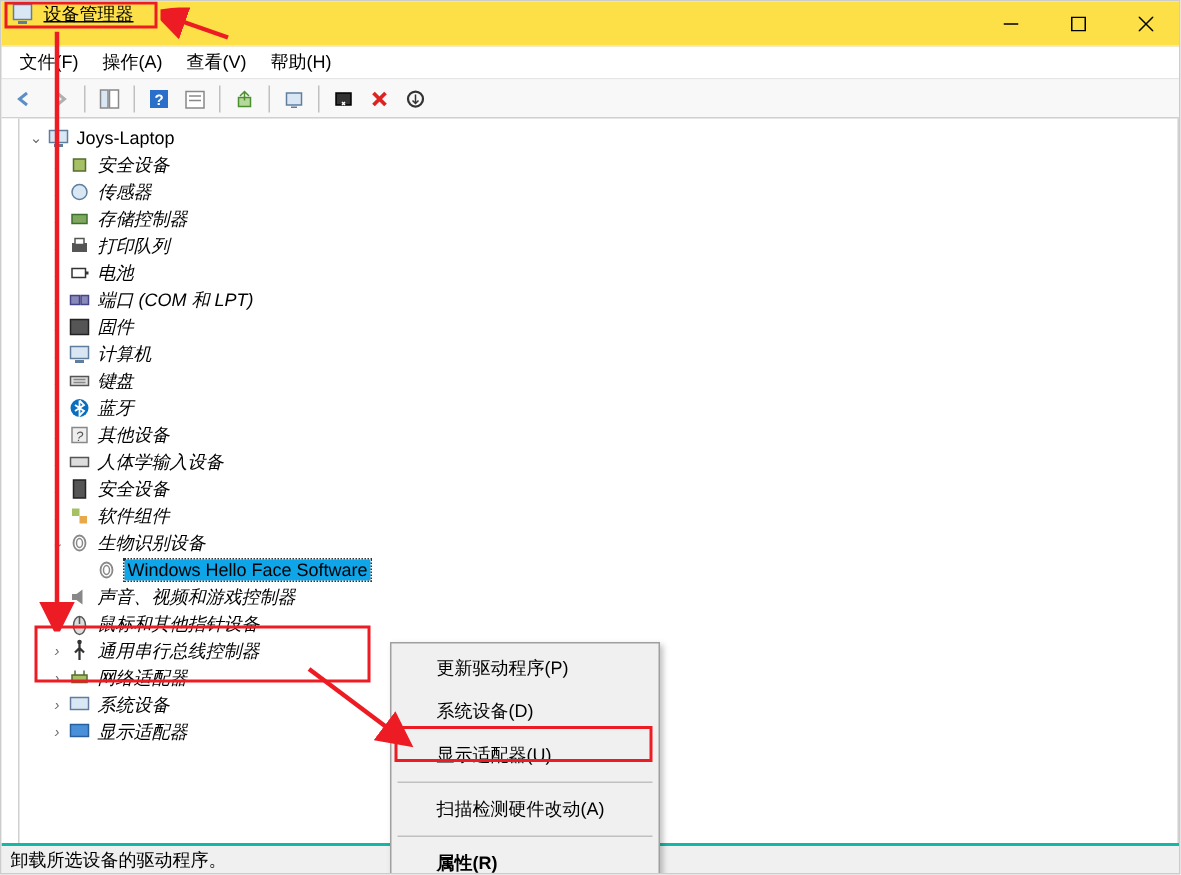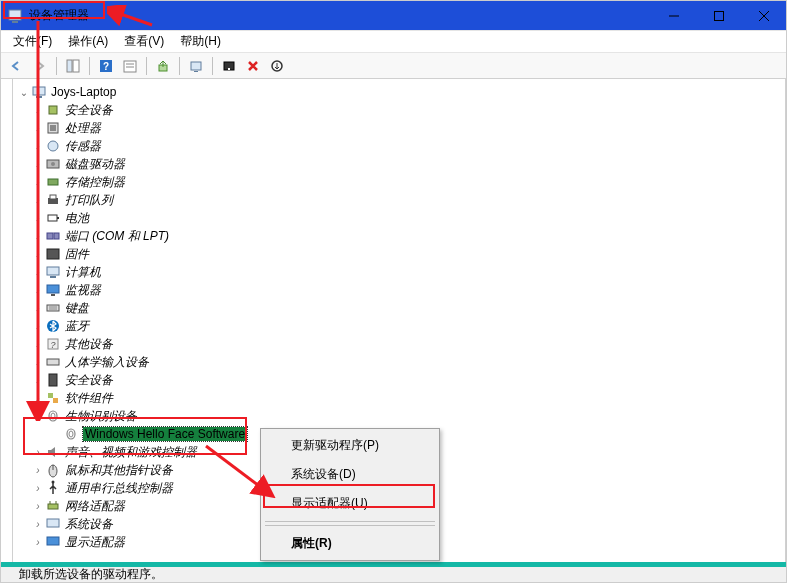--- a/index.html
+++ b/index.html
@@ -10,24 +10,24 @@
       width: 787px;
       height: 583px;
       overflow: hidden;
       position: relative;
       border: 1px solid #ccc;
     }
     
     .titlebar {
       height: 30px;
       display: flex;
-      align-items: center;
-      background: #1d4ed8;
+      background: #fde047;
       border-bottom: 1px solid #e5e5e5;
       position: relative;
+      text-decoration: underline;
     }
     .titlebar-icon {
       width: 16px; height: 16px;
       margin-left: 6px;
       display: inline-flex;
       align-items: center;
       justify-content: center;
     }
     .titlebar-title {
       margin-left: 6px;
@@ -116,21 +116,21 @@
       cursor: pointer;
     }
     .tree-item .node-icon {
       width: 16px; height: 16px;
       display: inline-flex;
       align-items: center;
       justify-content: center;
       margin-right: 4px;
     }
     .tree-item.selected .label {
-      background: #15803d;
+      background: #0ea5e9;
       outline: 1px dotted #333;
       padding: 0 2px;
     }
     .indent-0 { padding-left: 4px; }
     .indent-1 { padding-left: 18px; font-style: italic; }
     .indent-2 { padding-left: 36px; }
     .label { cursor: default; }
     
     .context-menu {
       position: absolute;
@@ -147,24 +147,24 @@
     }
     .ctx-sep {
       height: 1px;
       background: #c0c0c0;
       margin: 3px 2px;
     }
     .ctx-item.bold { font-weight: bold; }
     
     .statusbar {
       height: 20px;
-      border-top: 5px solid #14b8a6;
-      display: flex;
-      align-items: center;
-      padding-left: 18px;
+      border-top: 2px solid #14b8a6;
+      display: flex;
+      align-items: center;
+      padding-left: 6px;
       background: #f0f0f0;
       font-size: 12px;
     }
     
     .red-box {
       position: absolute;
       border: 2px solid #ed1c24;
       pointer-events: none;
       z-index: 200;
     }
@@ -297,44 +297,24 @@
           <svg width="16" height="16">
             <rect x="4" y="4" width="8" height="8" fill="#a5c163" stroke="#556b2f"></rect>
           </svg>
         </span>
         <span class="label">安全设备</span>
       </div>
       <div class="tree-item indent-1">
         <span class="expander">›</span>
         <span class="node-icon">
           <svg width="16" height="16">
-            <rect x="3" y="3" width="10" height="10" fill="#ddd" stroke="#555"></rect>
-            <rect x="5" y="5" width="6" height="6" fill="#888"></rect>
-          </svg>
-        </span>
-        <span class="label">处理器</span>
-      </div>
-      <div class="tree-item indent-1">
-        <span class="expander">›</span>
-        <span class="node-icon">
-          <svg width="16" height="16">
             <circle cx="8" cy="8" r="5" fill="#d9e7f5" stroke="#607d9c"></circle>
           </svg>
         </span>
         <span class="label">传感器</span>
-      </div>
-      <div class="tree-item indent-1">
-        <span class="expander">›</span>
-        <span class="node-icon">
-          <svg width="16" height="16">
-            <rect x="2" y="4" width="12" height="8" fill="#bbb" stroke="#555"></rect>
-            <circle cx="8" cy="8" r="2" fill="#888"></circle>
-          </svg>
-        </span>
-        <span class="label">磁盘驱动器</span>
       </div>
       <div class="tree-item indent-1">
         <span class="expander">›</span>
         <span class="node-icon">
           <svg width="16" height="16">
             <rect x="3" y="5" width="10" height="6" fill="#7fa85f" stroke="#3f6f2f"></rect>
           </svg>
         </span>
         <span class="label">存储控制器</span>
       </div>
@@ -379,30 +359,20 @@
       </div>
       <div class="tree-item indent-1">
         <span class="expander">›</span>
         <span class="node-icon">
           <svg width="16" height="16">
             <rect x="2" y="3" width="12" height="8" fill="#d9e7f5" stroke="#607d9c"></rect>
             <rect x="5" y="12" width="6" height="2" fill="#607d9c"></rect>
           </svg>
         </span>
         <span class="label">计算机</span>
-      </div>
-      <div class="tree-item indent-1">
-        <span class="expander">›</span>
-        <span class="node-icon">
-          <svg width="16" height="16">
-            <rect x="2" y="3" width="12" height="8" fill="#4a90d9" stroke="#2a5f9e"></rect>
-            <rect x="6" y="12" width="4" height="2" fill="#555"></rect>
-          </svg>
-        </span>
-        <span class="label">监视器</span>
       </div>
       <div class="tree-item indent-1">
         <span class="expander">›</span>
         <span class="node-icon">
           <svg width="16" height="16">
             <rect x="2" y="5" width="12" height="6" fill="#ddd" stroke="#555"></rect>
             <line x1="4" y1="7" x2="12" y2="7" stroke="#888"></line>
             <line x1="4" y1="9" x2="12" y2="9" stroke="#888"></line>
           </svg>
         </span>
@@ -534,20 +504,21 @@
         </span>
         <span class="label">显示适配器</span>
       </div>
     </div>
 
   <div class="context-menu" style="left:259px; top:349px; width:180px;">
     <div class="ctx-item">更新驱动程序(P)</div>
     <div class="ctx-item">系统设备(D)</div>
     <div class="ctx-item">显示适配器(U)</div>
     <div class="ctx-sep"></div>
+    <div class="ctx-item">扫描检测硬件改动(A)</div>
     <div class="ctx-sep"></div>
     <div class="ctx-item bold">属性(R)</div>
   </div>
 </div>
 
 <div class="statusbar">
   <span>卸载所选设备的驱动程序。</span>
 </div>
 
 <div class="red-box" style="left:2px; top:0px; width:102px; height:18px;"></div>

